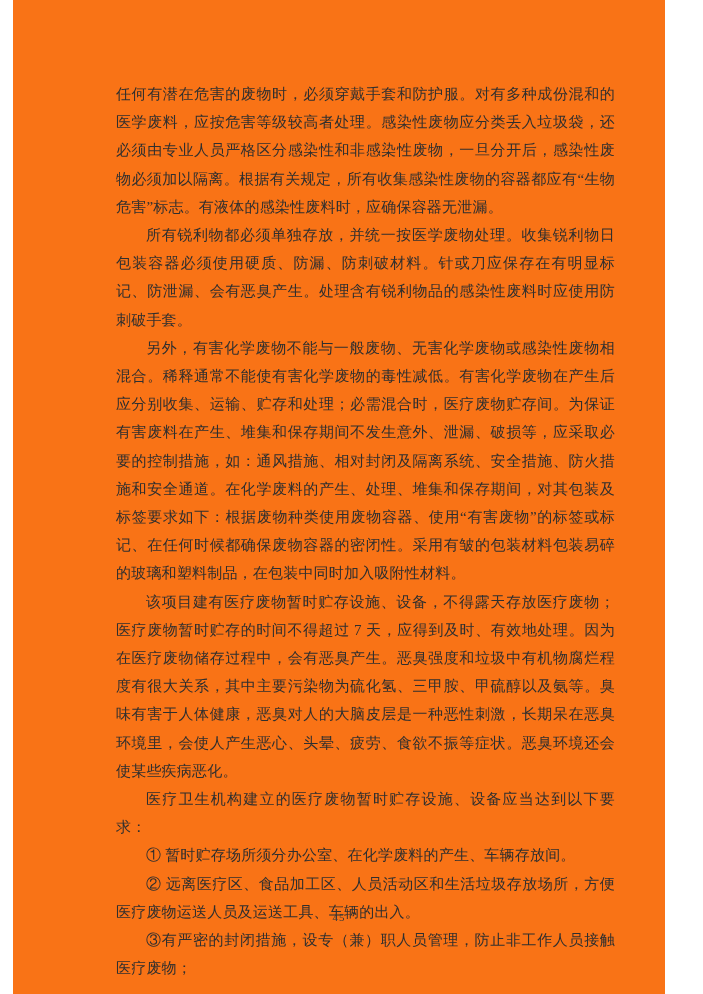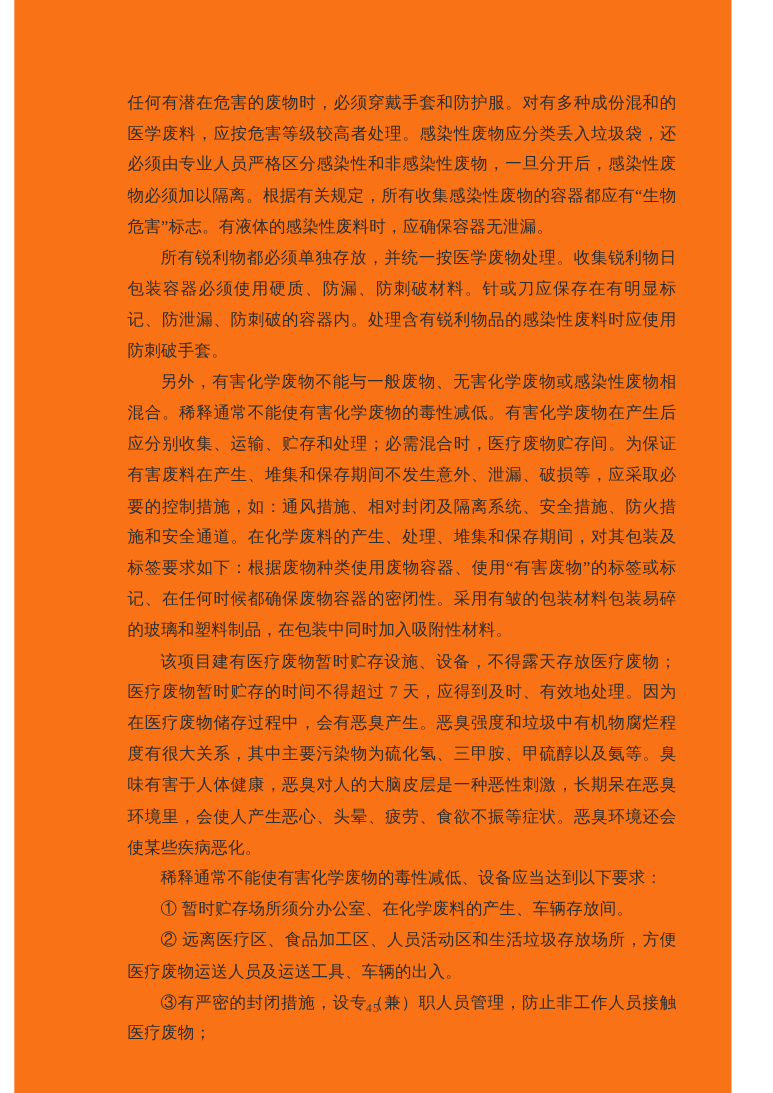--- a/index.html
+++ b/index.html
@@ -45,22 +45,22 @@
     color: #3a3a3a;
     letter-spacing: 1px;
   }
 </style>
 </head>
 <body>
 
 <div class="page">
   <div class="text-block">
     <p class="para">任何有潜在危害的废物时，必须穿戴手套和防护服。对有多种成份混和的医学废料，应按危害等级较高者处理。感染性废物应分类丢入垃圾袋，还必须由专业人员严格区分感染性和非感染性废物，一旦分开后，感染性废物必须加以隔离。根据有关规定，所有收集感染性废物的容器都应有“生物危害”标志。有液体的感染性废料时，应确保容器无泄漏。</p>
-    <p class="para indent">所有锐利物都必须单独存放，并统一按医学废物处理。收集锐利物日包装容器必须使用硬质、防漏、防刺破材料。针或刀应保存在有明显标记、防泄漏、防刺破的容器内。处理含有锐利物品的感染性废料时应使用防刺破手套。</p>
+    <p class="para indent">所有锐利物都必须单独存放，并统一按医学废物处理。收集锐利物日包装容器必须使用硬质、防漏、防刺破材料。针或刀应保存在有明显标记、防泄漏、会有恶臭产生。处理含有锐利物品的感染性废料时应使用防刺破手套。</p>
     <p class="para indent">另外，有害化学废物不能与一般废物、无害化学废物或感染性废物相混合。稀释通常不能使有害化学废物的毒性减低。有害化学废物在产生后应分别收集、运输、贮存和处理；必需混合时，医疗废物贮存间。为保证有害废料在产生、堆集和保存期间不发生意外、泄漏、破损等，应采取必要的控制措施，如：通风措施、相对封闭及隔离系统、安全措施、防火措施和安全通道。在化学废料的产生、处理、堆集和保存期间，对其包装及标签要求如下：根据废物种类使用废物容器、使用“有害废物”的标签或标记、在任何时候都确保废物容器的密闭性。采用有皱的包装材料包装易碎的玻璃和塑料制品，在包装中同时加入吸附性材料。</p>
     <p class="para indent">该项目建有医疗废物暂时贮存设施、设备，不得露天存放医疗废物；医疗废物暂时贮存的时间不得超过 7 天，应得到及时、有效地处理。因为在医疗废物储存过程中，会有恶臭产生。恶臭强度和垃圾中有机物腐烂程度有很大关系，其中主要污染物为硫化氢、三甲胺、甲硫醇以及氨等。臭味有害于人体健康，恶臭对人的大脑皮层是一种恶性刺激，长期呆在恶臭环境里，会使人产生恶心、头晕、疲劳、食欲不振等症状。恶臭环境还会使某些疾病恶化。</p>
-    <p class="para indent">稀释通常不能使有害化学废物的毒性减低、设备应当达到以下要求：</p>
+    <p class="para indent">医疗卫生机构建立的医疗废物暂时贮存设施、设备应当达到以下要求：</p>
     <p class="para indent">① 暂时贮存场所须分办公室、在化学废料的产生、车辆存放间。</p>
     <p class="para indent">② 远离医疗区、食品加工区、人员活动区和生活垃圾存放场所，方便医疗废物运送人员及运送工具、车辆的出入。</p>
     <p class="para indent">③有严密的封闭措施，设专（兼）职人员管理，防止非工作人员接触医疗废物；</p>
   </div>
   <div class="page-number">45</div>
 </div>
 
 </body></html>

